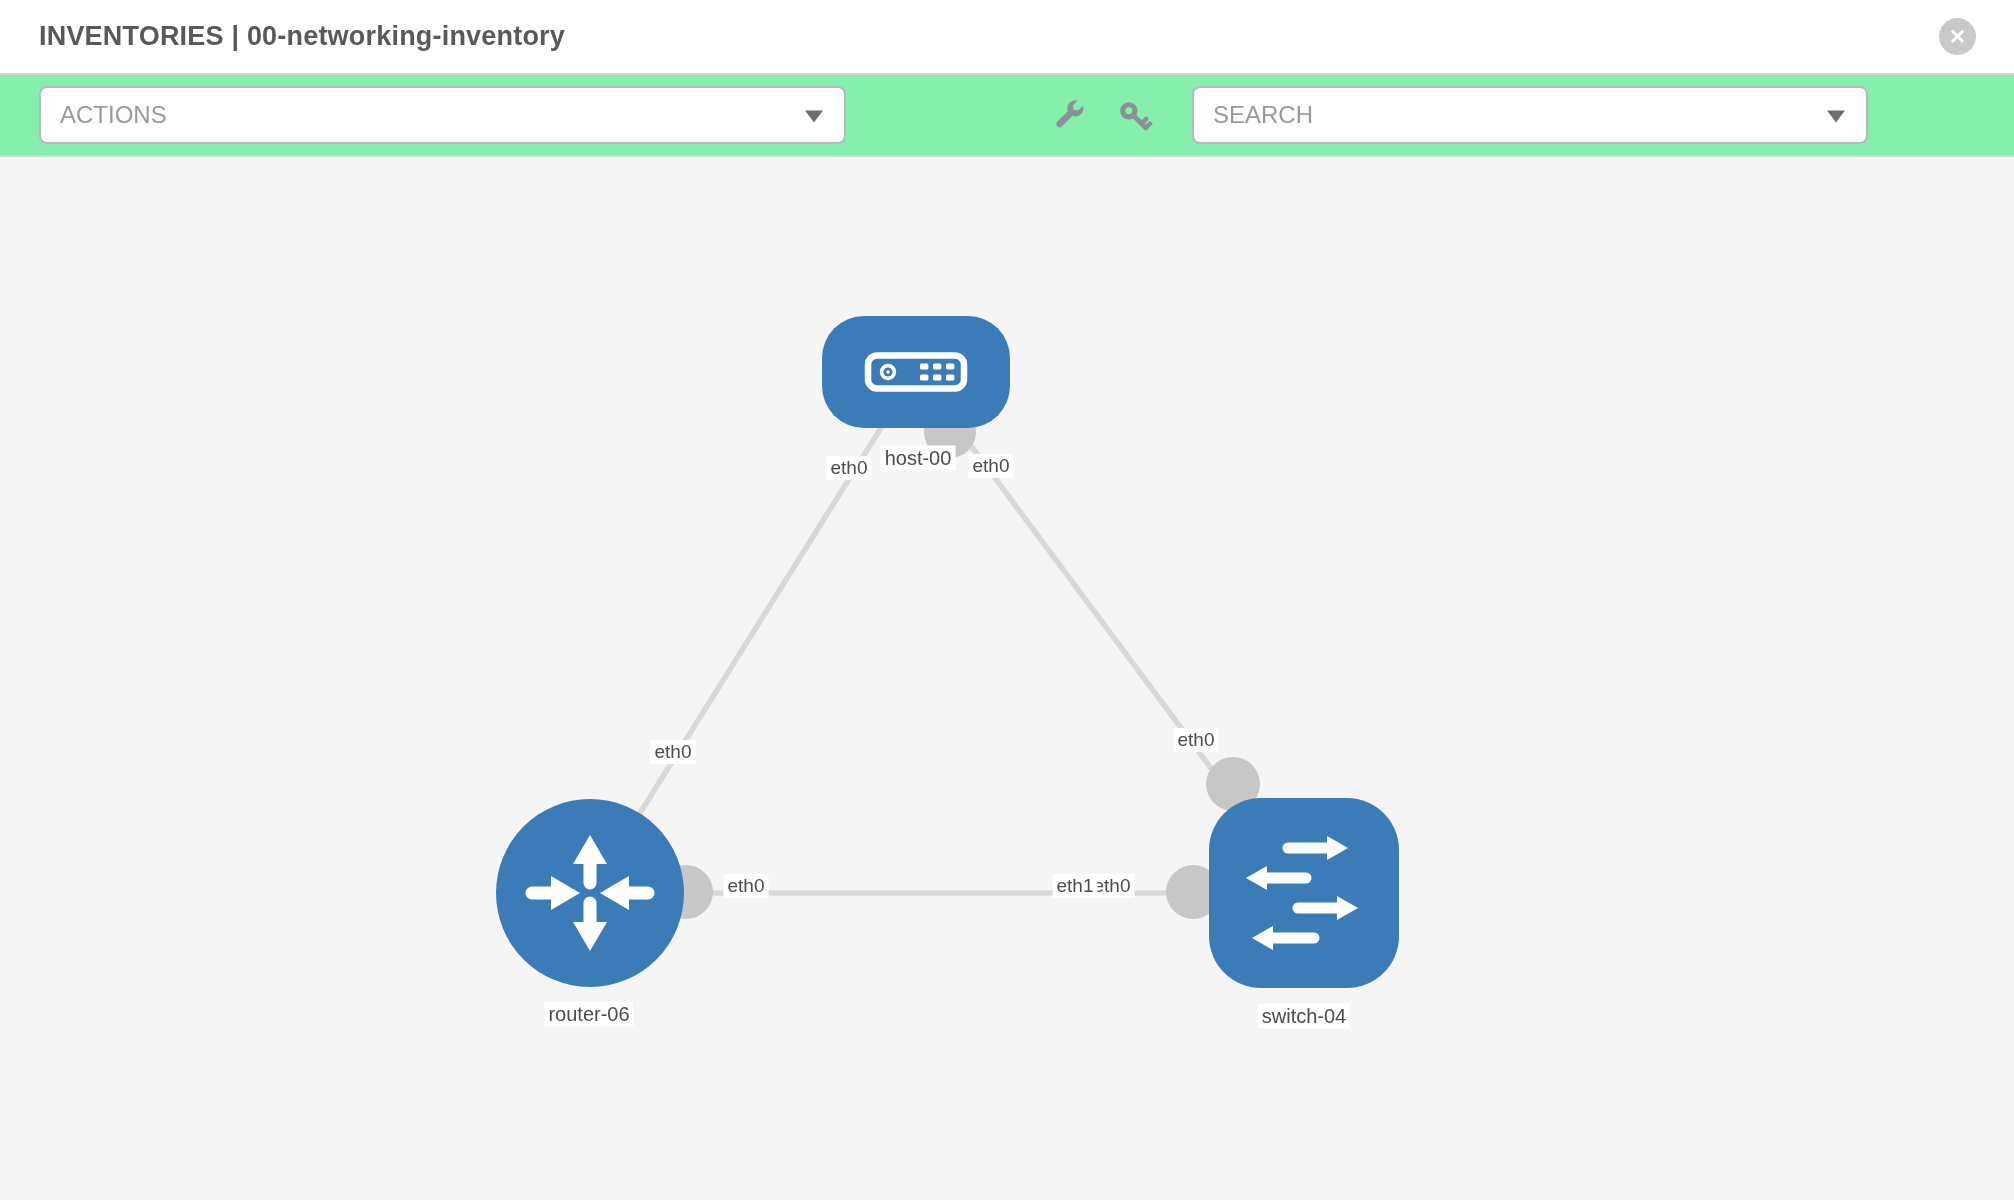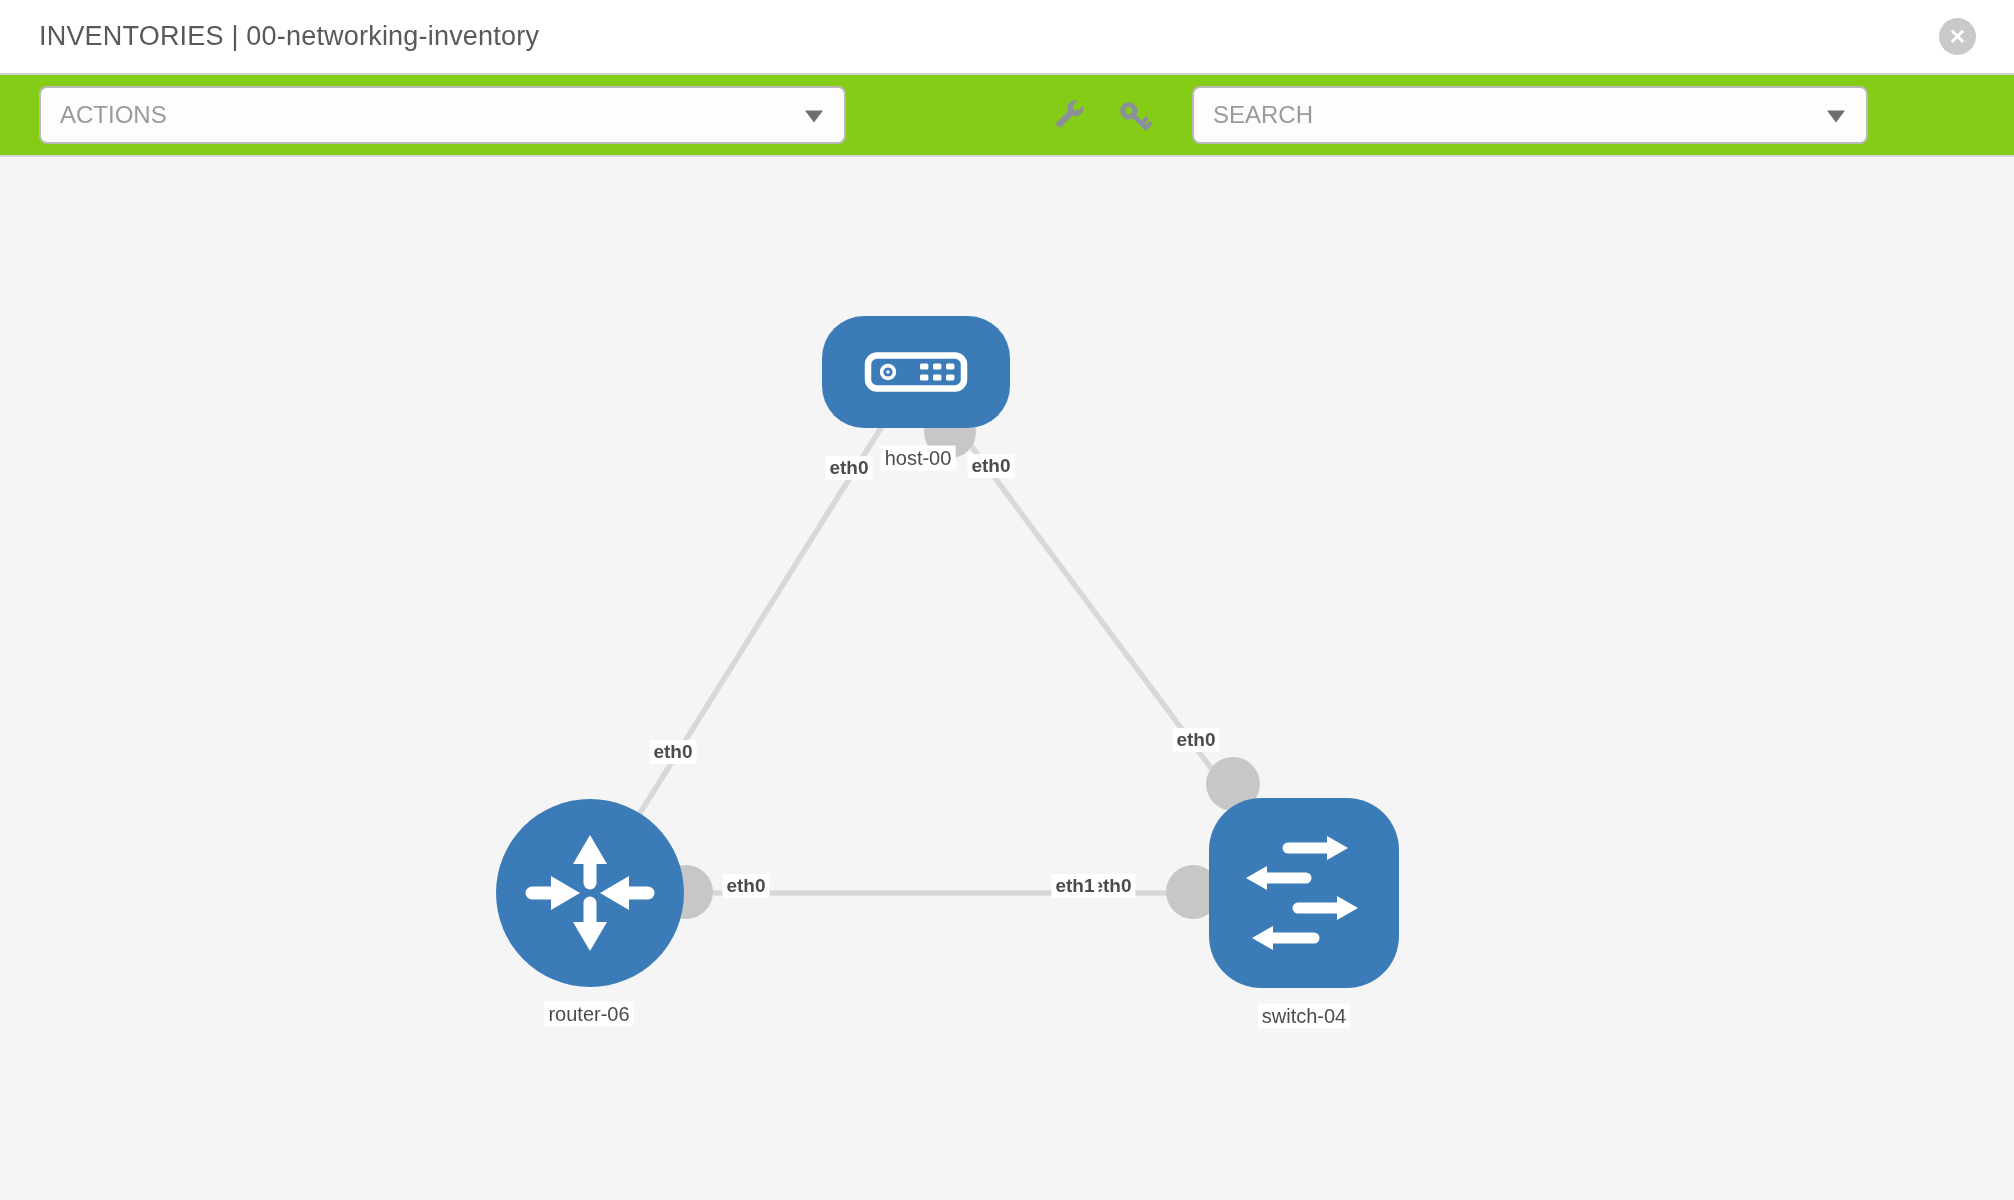--- a/index.html
+++ b/index.html
@@ -2,29 +2,29 @@
 <html><head>
 <meta charset="utf-8">
 <style>
   * { margin:0; padding:0; box-sizing:border-box; }
   html,body { width:2014px; height:1200px; overflow:hidden;
     font-family:"Liberation Sans", sans-serif; background:#fff; }
 
   
   .header { position:relative; height:75px; background:#ffffff;
     border-bottom:2px solid #d5d5d5; display:flex; align-items:center; }
-  .title { margin-left:39px; font-size:27px; font-weight:normal; color:#595959;
+  .title { margin-left:39px; font-size:27px; font-weight:bold; color:#595959;
     letter-spacing:.2px; }
   .close-btn { position:absolute; right:38px; top:18px; width:37px; height:37px;
     border-radius:50%; background:#c9c9c9; color:#ffffff; display:flex;
     align-items:center; justify-content:center; font-size:21px; font-weight:bold;
     cursor:pointer; }
 
   
-  .toolbar { position:relative; height:82px; background:#84cc16;
+  .toolbar { position:relative; height:82px; background:#86efac;
     border-bottom:2px solid #d5d5d5; }
   .select-box { position:absolute; top:11px; height:58px; background:#fdfdfd;
     border:2px solid #b9b9b9; border-radius:8px; display:flex; align-items:center;
     padding-left:19px; font-size:24px; color:#9a9a9a; cursor:pointer; }
   .select-actions { left:39px; width:807px; }
   .select-search { left:1192px; width:676px; }
   .caret { position:absolute; right:21px; top:50%; transform:translateY(-38%);
     width:0; height:0; border-left:9px solid transparent;
     border-right:9px solid transparent; border-top:12px solid #6e6e6e; }
   .tool-icon { position:absolute; top:24px; width:36px; height:36px; cursor:pointer; }
@@ -32,21 +32,21 @@
   .tool-key { left:1117px; }
 
   
   .canvas { position:relative; width:2014px; height:1043px; background:#f5f5f5; }
   .net-svg { position:absolute; left:0; top:0; }
 
   .chip { position:absolute; transform:translate(-50%,-50%); background:#ffffff;
     color:#4c4c4c; white-space:nowrap; line-height:1.15; padding:1px 4px;
     z-index:5; }
   .chip-node { font-size:20px; }
-  .chip-port { font-size:19px;font-weight:bold; }
+  .chip-port { font-size:19px; }
 </style>
 </head>
 <body>
 
 <div class="header">
   <div class="title">INVENTORIES | 00-networking-inventory</div>
   <div class="close-btn">✕</div>
 </div>
 
 <div class="toolbar">

